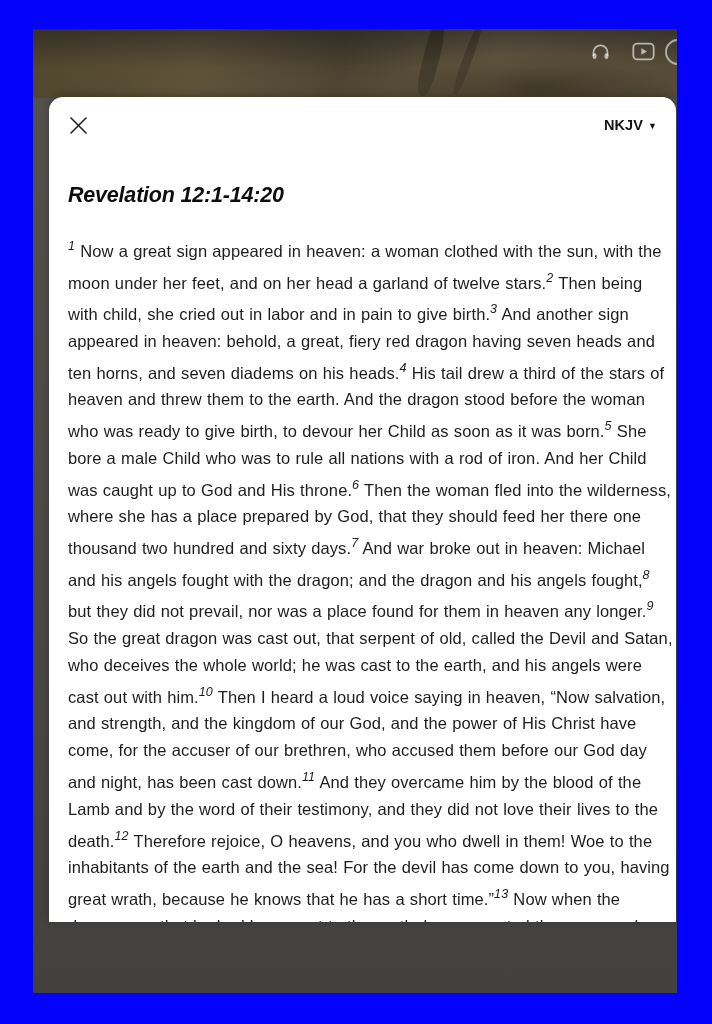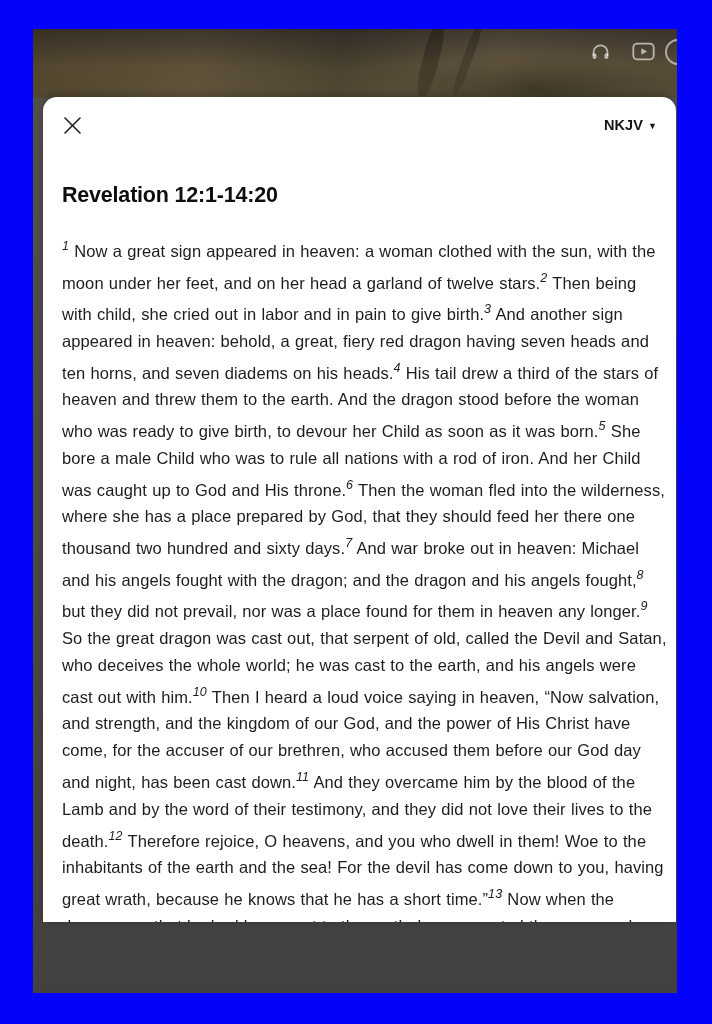--- a/index.html
+++ b/index.html
@@ -32,21 +32,21 @@
     position:absolute; top:12px; right:22px;
     display:flex; align-items:center; gap:21px; color:rgba(255,255,255,.62);
   }
   .bg-icons svg { display:block; }
   .partial-circle {
     position:absolute; top:10px; right:-14px; width:22px; height:22px;
     border:2px solid rgba(255,255,255,.55); border-radius:50%;
   }
   
   .modal {
-    position:absolute; left:10px; right:1px; top:68px; height:825px;
+    position:absolute; left:16px; right:1px; top:68px; height:825px;
     background:#ffffff; border-radius:14px 14px 0 0;
     padding:0 19px; box-sizing:border-box; overflow:hidden;
     box-shadow:0 -2px 8px rgba(0,0,0,.25);
   }
   .modal-header {
     display:flex; justify-content:space-between; align-items:center;
     padding-top:17px; height:22px;
   }
   .close-btn {
     background:none; border:0; padding:0; margin:0; cursor:pointer;
@@ -55,20 +55,21 @@
   .version-btn {
     background:none; border:0; padding:0; margin:0; cursor:pointer;
     display:flex; align-items:center; gap:5px;
     font-family:inherit; font-size:14.5px; font-weight:700; color:#141414;
     letter-spacing:.1px;
   }
   .caret { font-size:9px; line-height:1; position:relative; top:1px; color:#141414; }
   .title {
     margin:47px 0 0 0; font-size:21.5px; font-weight:700; color:#0e0e0e;
     letter-spacing:-.2px;
+    font-style:italic;
   }
   .passage {
     margin:25px 0 0 0; width:605px;
     font-size:16.5px; line-height:27px; color:#1d1d1d;
     letter-spacing:.1px; word-spacing:.5px;
   }
   .passage sup.vnum {
     font-style:italic; font-size:12.5px; vertical-align:super; color:#1d1d1d;
   }
 </style>

